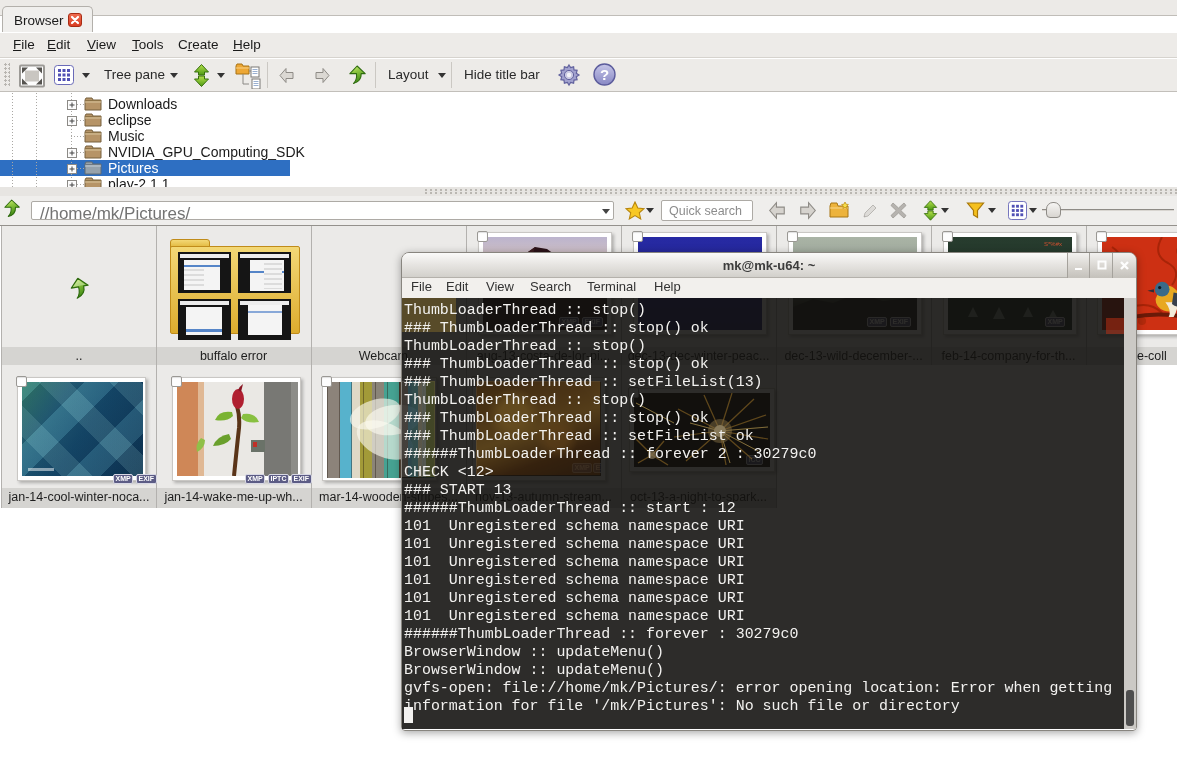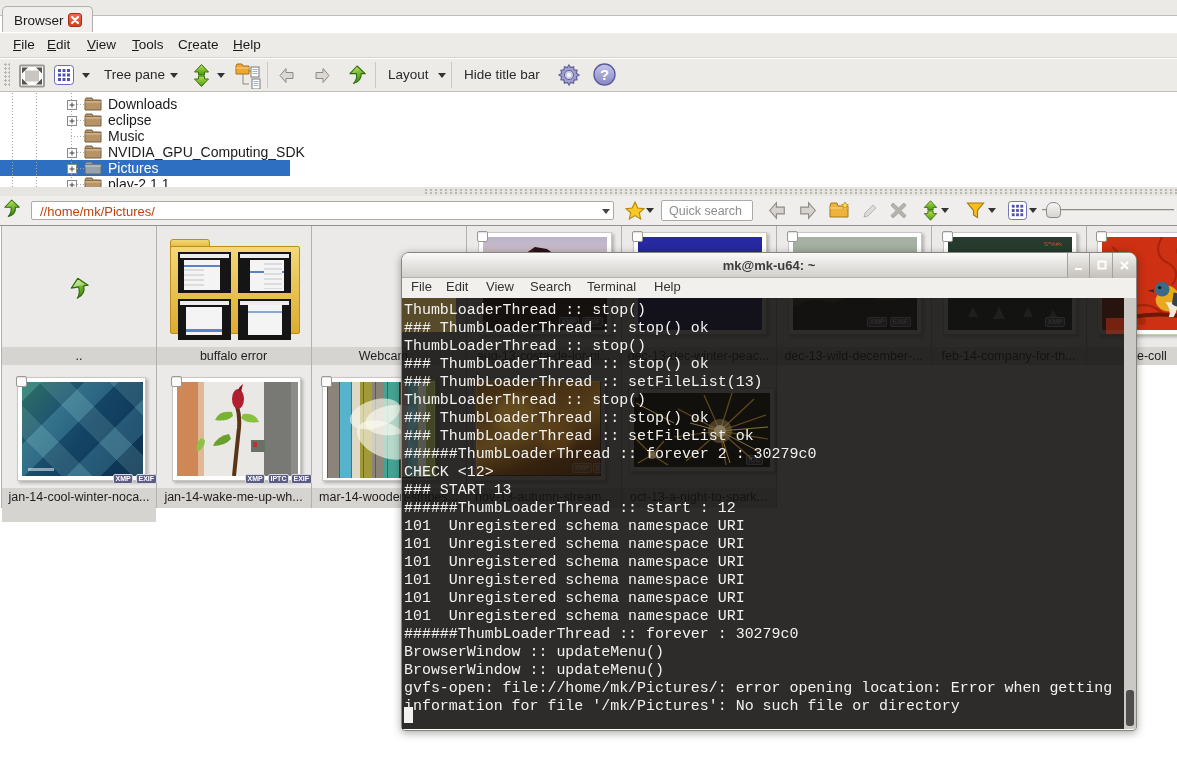--- a/index.html
+++ b/index.html
@@ -21,21 +21,21 @@
 
 #tree { left:0; top:93px; width:1177px; height:94px; background:#ffffff; overflow:hidden; }
 .trow { position:absolute; left:0; width:1085px; height:16px; font-size:14px; color:#1a1a1a; }
 .trow .lbl { position:absolute; left:108px; top:0px; }
 #treesel { position:absolute; left:0px; top:67px; width:290px; height:16px; background:#2e6fc2; }
 
 #splitter { left:0; top:187px; width:1177px; height:9px; background:#e7e5e2; }
 
 #addrbar { left:0; top:196px; width:1177px; height:30px; background:#efeeec; border-bottom:1px solid #94918c; }
 #combo { position:absolute; left:31px; top:5px; width:583px; height:19px; background:#fff; border:1px solid #adaaa5; border-radius:2px; }
-#combo .txt { position:absolute; left:8px; top:2px; font-size:13px; color:#c2410c; }
+#combo .txt { position:absolute; left:8px; top:2px; font-size:17px; color:#737373; }
 #qsearch { position:absolute; left:661px; top:4px; width:92px; height:21px; background:#fff; border:1px solid #adaaa5; border-radius:2px; }
 #qsearch .ph { position:absolute; left:7px; top:3px; font-size:12.5px; color:#8c8c8c; }
 
 #grid { left:0; top:226px; width:1177px; height:282px; background:#ffffff; }
 .cell { position:absolute; background:#ebeae8; }
 .cap { position:absolute; background:#d5d4d1; font-size:12.5px; color:#1d1d1d; text-align:center; line-height:18px; height:18px; overflow:hidden; white-space:nowrap; }
 .vsep { position:absolute; width:1px; background:#b3b1ae; }
 .frame { position:absolute; background:#fff; border:1px solid #c9c7c4; box-shadow:2px 2px 3px rgba(0,0,0,0.25); }
 .cbox { position:absolute; width:11px; height:11px; background:#fdfdfd; border:1px solid #9a9894; border-radius:2px; box-shadow:inset 0 1px 1px rgba(0,0,0,0.12); }
 .badge { position:absolute; height:10px; background:#5c5c85; border:1px solid #d8d8e4; border-radius:2px; color:#fff; font-size:7px; font-weight:bold; line-height:8px; padding:0 1.5px; letter-spacing:0; }
@@ -369,21 +369,21 @@
     <div class="cap" style="left:776px;top:121px;width:155px">dec-13-wild-december-...</div>
     <div class="cap" style="left:931px;top:121px;width:155px">feb-14-company-for-th...</div>
     <div class="cap" style="left:1086px;top:121px;width:91px;text-align:left"><span style="margin-left:44px">he-coll</span></div>
 
     <div class="cell" style="left:2px;top:139px;width:154px;height:123px"></div>
     <div class="cell" style="left:156px;top:139px;width:155px;height:123px"></div>
     <div class="cell" style="left:311px;top:139px;width:155px;height:123px"></div>
     <div class="cell" style="left:466px;top:139px;width:155px;height:123px"></div>
     <div class="cell" style="left:621px;top:139px;width:155px;height:123px"></div>
 
-    <div class="cap" style="left:2px;top:262px;width:154px;height:34px;line-height:19px">jan-14-cool-winter-noca...</div>
+    <div class="cap" style="left:2px;top:262px;width:154px;height:20px;line-height:19px">jan-14-cool-winter-noca...</div>
     <div class="cap" style="left:156px;top:262px;width:155px;height:20px;line-height:19px">jan-14-wake-me-up-wh...</div>
     <div class="cap" style="left:311px;top:262px;width:155px;height:20px;line-height:19px">mar-14-wooden-stripes...</div>
     <div class="cap" style="left:466px;top:262px;width:155px;height:20px;line-height:19px">nov-13-autumn-stream...</div>
     <div class="cap" style="left:621px;top:262px;width:155px;height:20px;line-height:19px">oct-13-a-night-to-spark...</div>
 
     <div class="vsep" style="left:1px;top:0;height:282px"></div>
     <div class="vsep" style="left:156px;top:0;height:282px"></div>
     <div class="vsep" style="left:311px;top:0;height:282px"></div>
     <div class="vsep" style="left:466px;top:0;height:282px"></div>
     <div class="vsep" style="left:621px;top:0;height:282px"></div>

